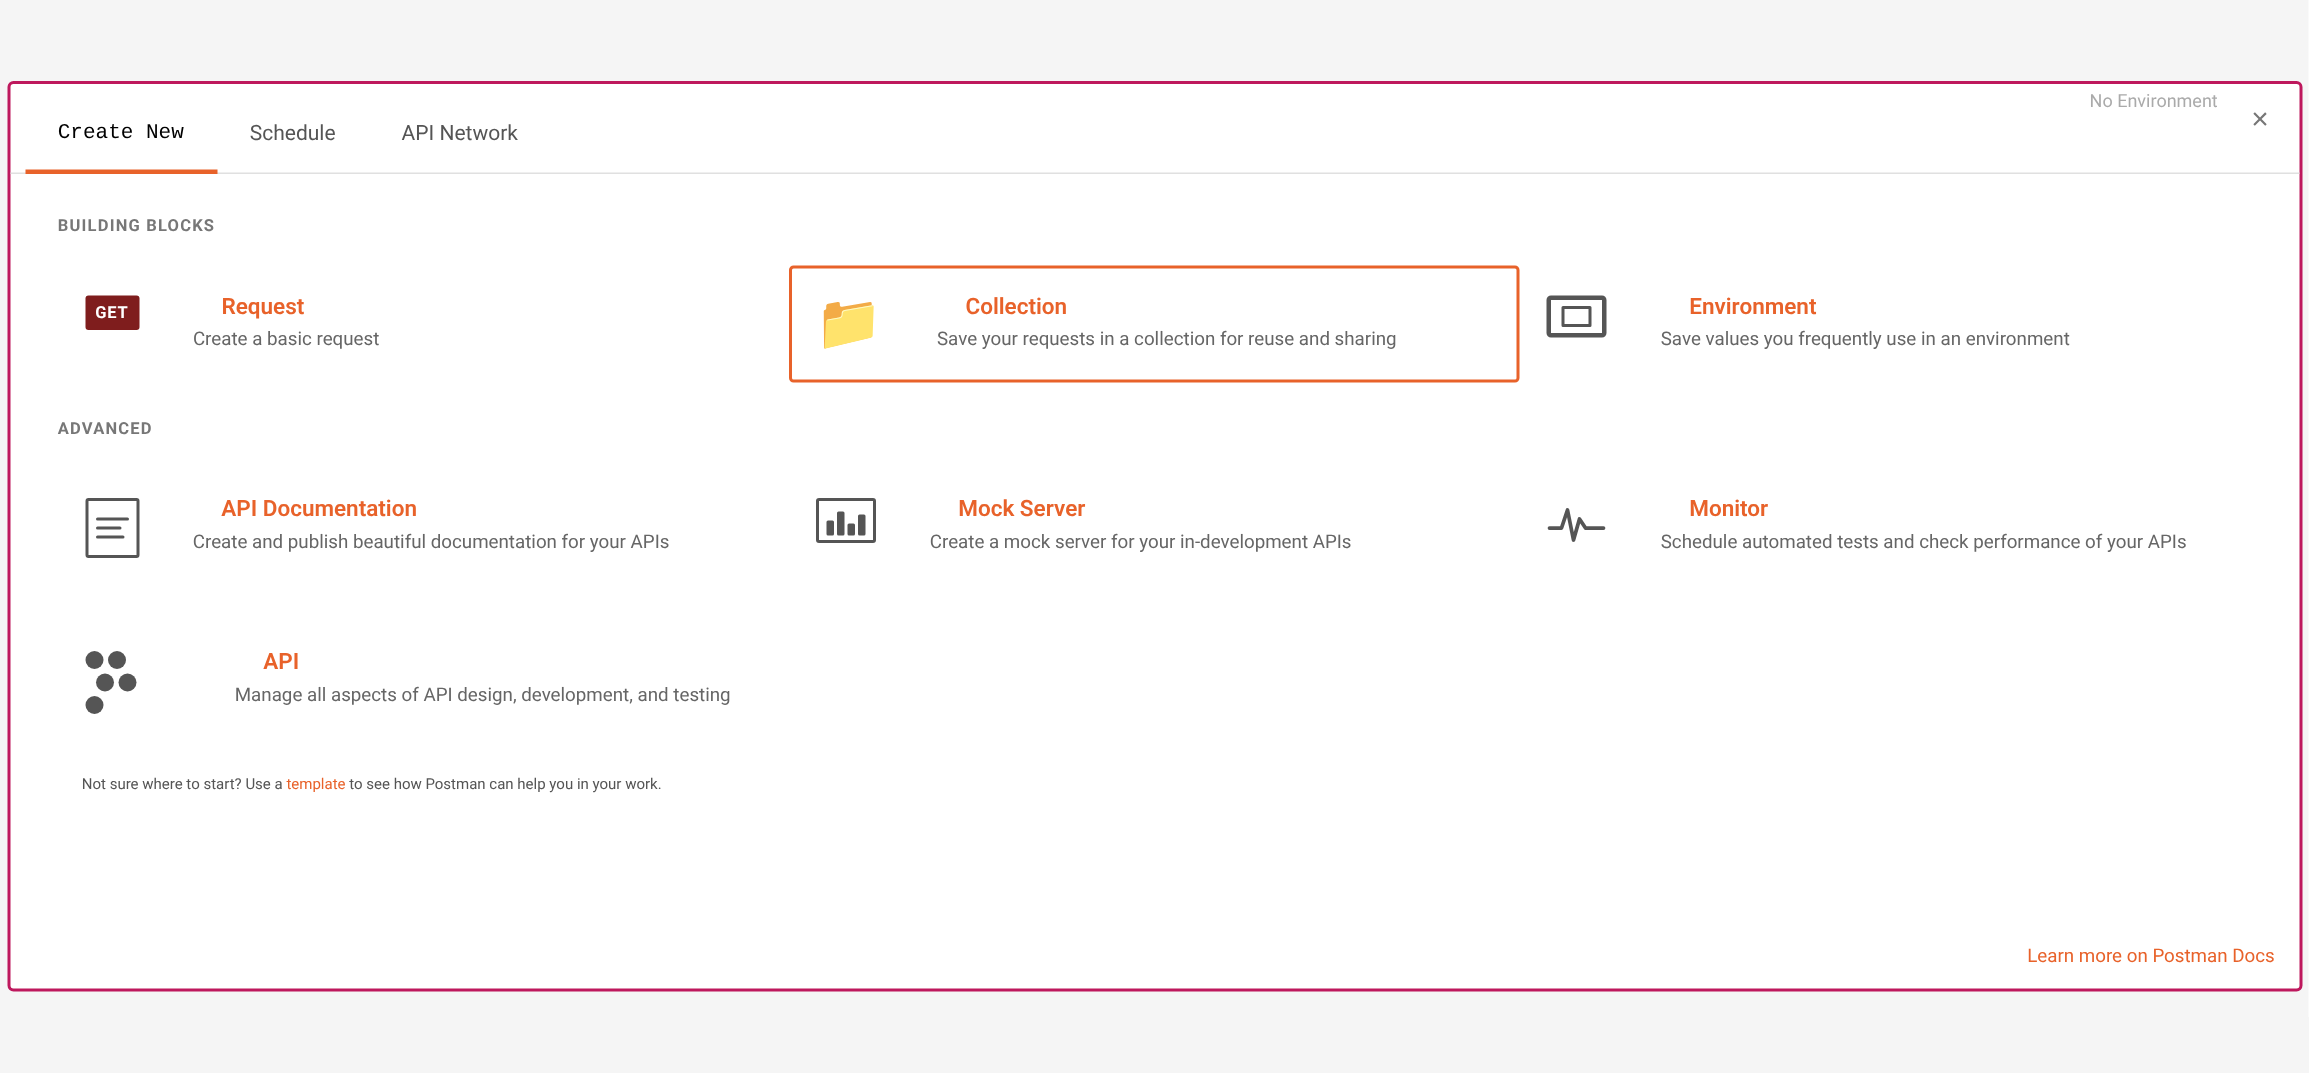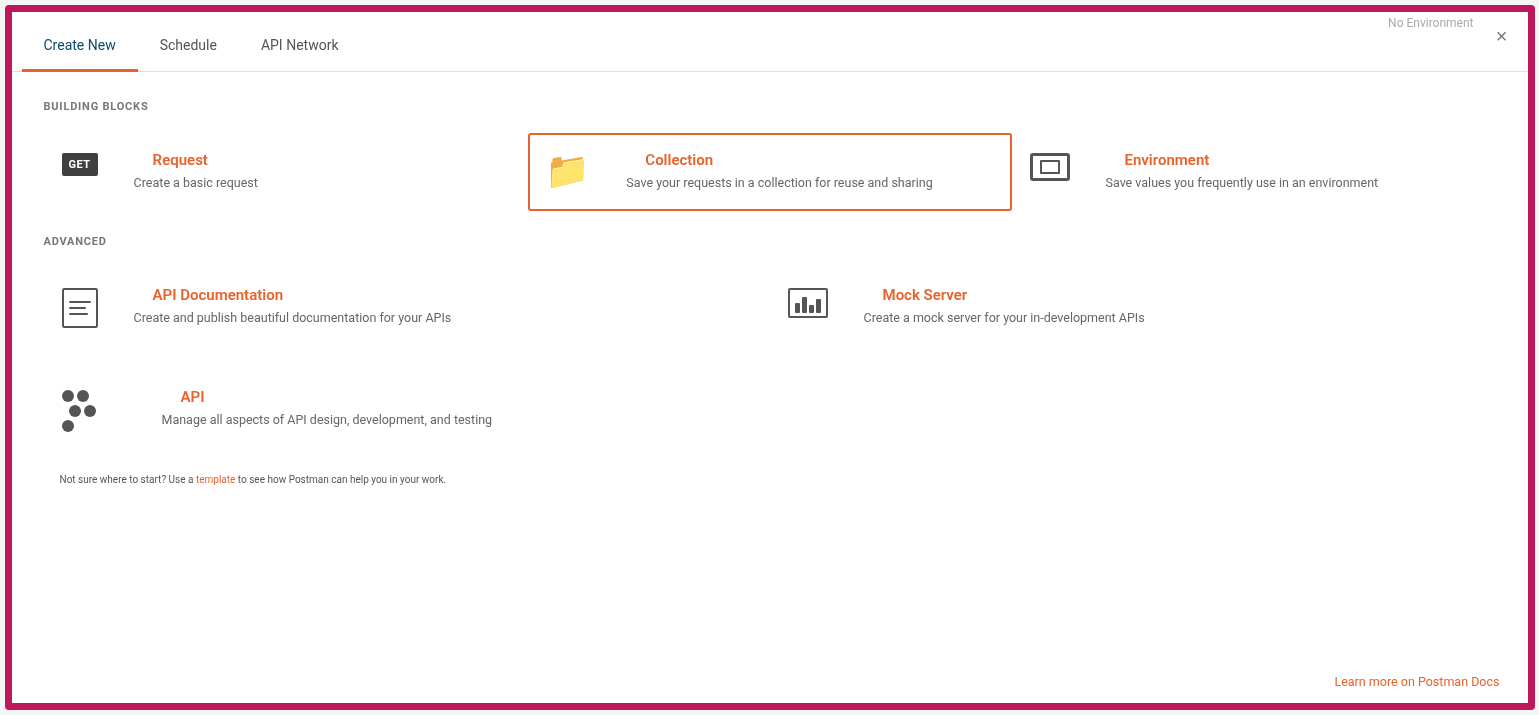--- a/index.html
+++ b/index.html
@@ -9,22 +9,22 @@
       width: 1539px;
       height: 715px;
       overflow: hidden;
       display: flex;
       align-items: center;
       justify-content: center;
     }
     .modal {
       background: #ffffff;
       width: 1530px;
-      height: 705px;
-      border: 7px solid #be185d;
+      height: 607px;
+      border: 2px solid #be185d;
       border-radius: 4px;
       position: relative;
       display: flex;
       flex-direction: column;
     }
     .modal-header {
       display: flex;
       align-items: flex-end;
       border-bottom: 1px solid #e0e0e0;
       padding: 0 0 0 10px;
@@ -34,22 +34,23 @@
     .tab {
       padding: 16px 22px;
       font-size: 14px;
       color: #555;
       cursor: pointer;
       border-bottom: 3px solid transparent;
       margin-bottom: -1px;
       user-select: none;
     }
     .tab.active {
-      color: #0c4a6e;
+      color: #000000;
       border-bottom: 3px solid #e8622a;
+      font-family: Liberation Mono, monospace;
     }
     .close-btn {
       position: absolute;
       top: 14px;
       right: 20px;
       font-size: 20px;
       color: #777;
       cursor: pointer;
       background: none;
       border: none;
@@ -107,21 +108,21 @@
       font-size: 12.5px;
       color: #666;
       line-height: 1.5;
       margin-left: 20px;
     }
     .section-divider {
       margin-bottom: 24px;
     }
     
     .icon-get {
-      background: #404040;
+      background: #7f1d1d;
       color: #fff;
       font-size: 11px;
       font-weight: 700;
       padding: 5px 7px;
       border-radius: 2px;
       letter-spacing: 0.5px;
     }
     .icon-folder {
       font-size: 36px;
       color: #555;
@@ -198,21 +199,21 @@
       margin-top: 12px;
       padding: 0 16px;
     }
     .footer-text a {
       color: #e8622a;
       text-decoration: none;
     }
     .learn-more {
       position: absolute;
       bottom: 14px;
-      right: 28px;
+      right: 16px;
       font-size: 12.5px;
       color: #e8622a;
       cursor: pointer;
       text-decoration: none;
     }
     .top-right-label {
       position: absolute;
       top: 4px;
       right: 54px;
       font-size: 12px;
@@ -298,20 +299,31 @@
               <div class="icon-mock-bar" style="height:8px;"></div>
               <div class="icon-mock-bar" style="height:14px;"></div>
             </div>
           </div>
           <div class="item-text">
             <div class="item-title">Mock Server</div>
             <div class="item-desc">Create a mock server for your in-development APIs</div>
           </div>
         </div>
 
+        <div class="item">
+          <div class="item-icon">
+            <svg width="40" height="32" viewBox="0 0 40 32">
+              <polyline points="2,20 10,20 14,8 18,28 22,14 26,20 30,20 38,20" fill="none" stroke="#555" stroke-width="2.5" stroke-linejoin="round" stroke-linecap="round"></polyline>
+            </svg>
+          </div>
+          <div class="item-text">
+            <div class="item-title">Monitor</div>
+            <div class="item-desc">Schedule automated tests and check performance of your APIs</div>
+          </div>
+        </div>
 
       </div>
 
       <div class="items-row">
         <div class="item" style="flex: 0 0 33.33%; gap: 28px;">
           <div class="item-icon">
             <div class="icon-api">
               <div class="icon-api-dot"></div>
               <div class="icon-api-dot"></div>
               <div class="icon-api-dot" style="margin-left:7px;"></div>

